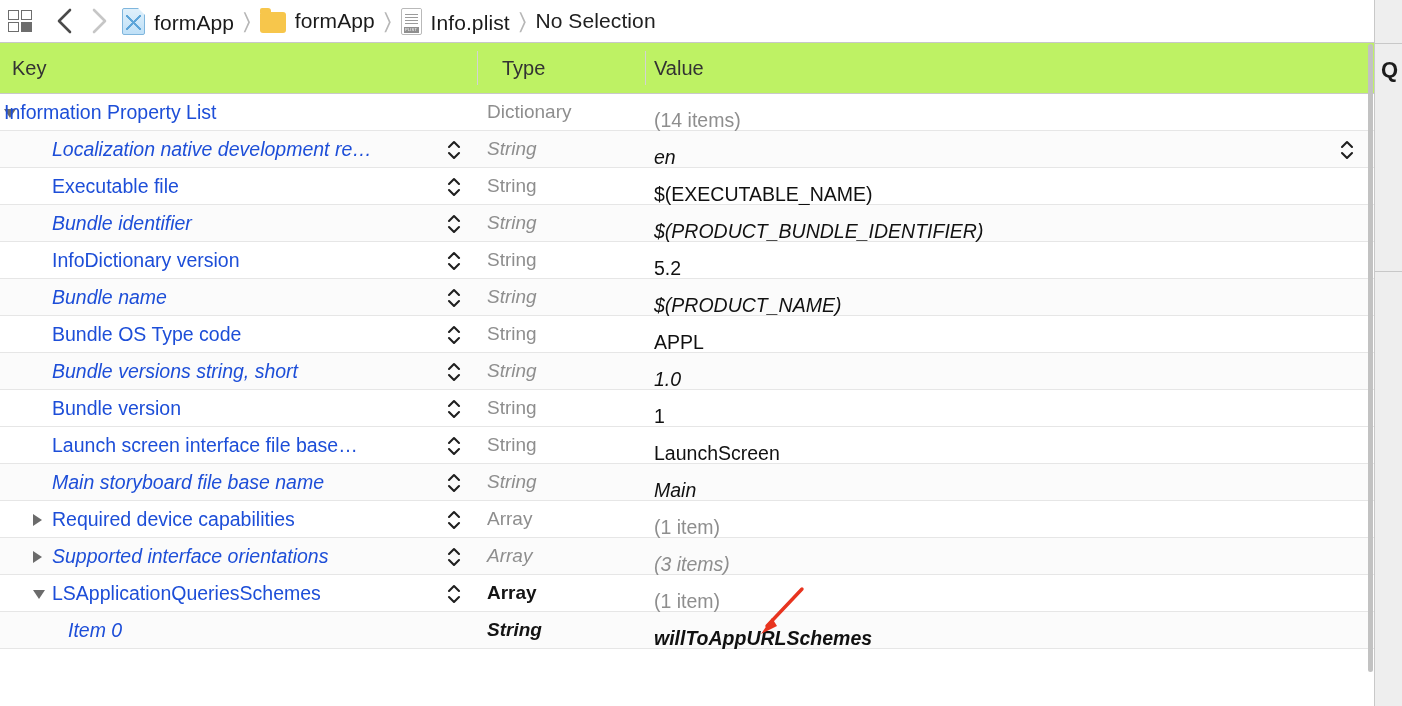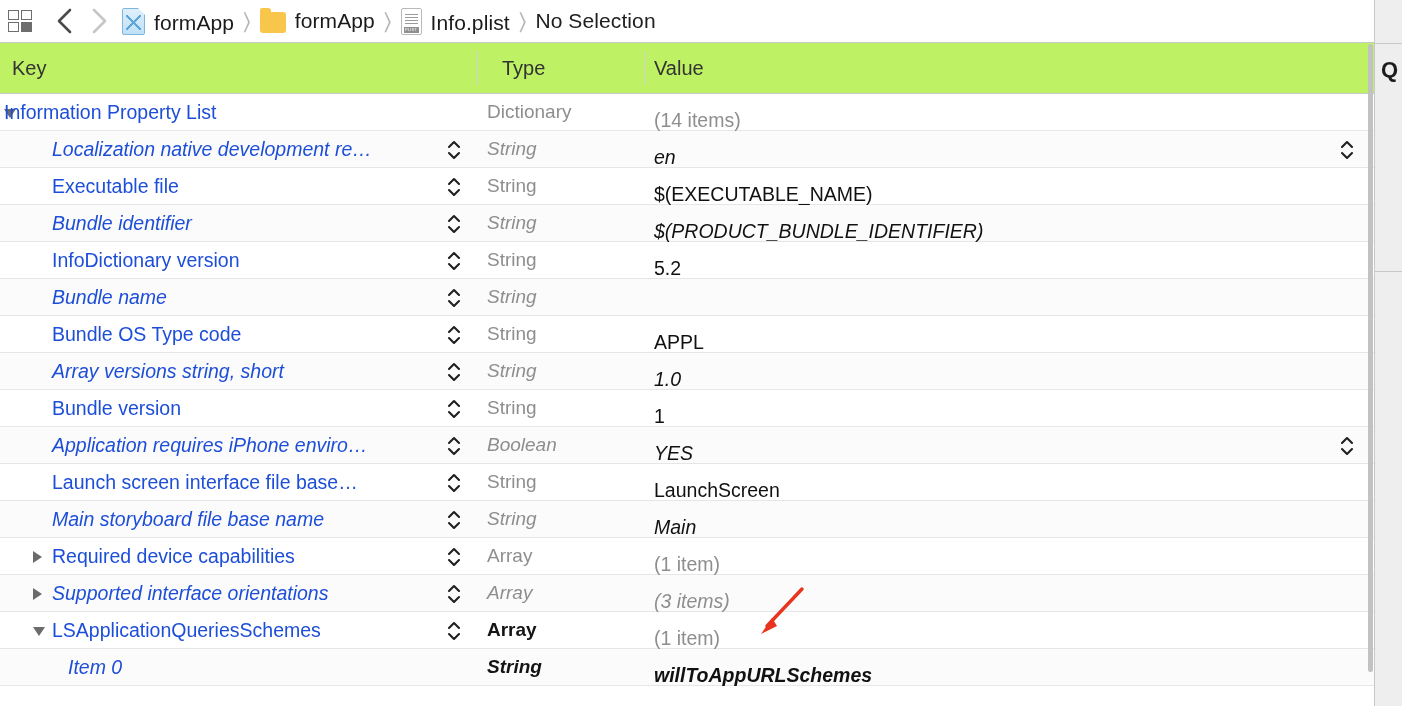--- a/index.html
+++ b/index.html
@@ -484,70 +484,54 @@
         </div>
         <div class="row alt">
           <span class="cell-key ind1">Bundle name</span>
           <span class="stepper key-col">
             <svg width="18" height="22" viewBox="0 0 18 22">
               <polyline points="4,8 9,3 14,8" fill="none" stroke="#1f1f1f" stroke-width="2.1" stroke-linecap="round" stroke-linejoin="round"></polyline>
               <polyline points="4,14 9,19 14,14" fill="none" stroke="#1f1f1f" stroke-width="2.1" stroke-linecap="round" stroke-linejoin="round"></polyline>
             </svg>
           </span>
           <span class="cell-type">String</span>
+          <span class="cell-value">$(PRODUCT_NAME)</span>
         </div>
         <div class="row">
           <span class="cell-key ind1">Bundle OS Type code</span>
           <span class="stepper key-col">
             <svg width="18" height="22" viewBox="0 0 18 22">
               <polyline points="4,8 9,3 14,8" fill="none" stroke="#1f1f1f" stroke-width="2.1" stroke-linecap="round" stroke-linejoin="round"></polyline>
               <polyline points="4,14 9,19 14,14" fill="none" stroke="#1f1f1f" stroke-width="2.1" stroke-linecap="round" stroke-linejoin="round"></polyline>
             </svg>
           </span>
           <span class="cell-type">String</span>
           <span class="cell-value">APPL</span>
         </div>
         <div class="row alt">
-          <span class="cell-key ind1">Array versions string, short</span>
+          <span class="cell-key ind1">Bundle versions string, short</span>
           <span class="stepper key-col">
             <svg width="18" height="22" viewBox="0 0 18 22">
               <polyline points="4,8 9,3 14,8" fill="none" stroke="#1f1f1f" stroke-width="2.1" stroke-linecap="round" stroke-linejoin="round"></polyline>
               <polyline points="4,14 9,19 14,14" fill="none" stroke="#1f1f1f" stroke-width="2.1" stroke-linecap="round" stroke-linejoin="round"></polyline>
             </svg>
           </span>
           <span class="cell-type">String</span>
           <span class="cell-value">1.0</span>
         </div>
         <div class="row">
           <span class="cell-key ind1">Bundle version</span>
           <span class="stepper key-col">
             <svg width="18" height="22" viewBox="0 0 18 22">
               <polyline points="4,8 9,3 14,8" fill="none" stroke="#1f1f1f" stroke-width="2.1" stroke-linecap="round" stroke-linejoin="round"></polyline>
               <polyline points="4,14 9,19 14,14" fill="none" stroke="#1f1f1f" stroke-width="2.1" stroke-linecap="round" stroke-linejoin="round"></polyline>
             </svg>
           </span>
           <span class="cell-type">String</span>
           <span class="cell-value">1</span>
-        </div>
-        <div class="row alt">
-          <span class="cell-key ind1">Application requires iPhone enviro…</span>
-          <span class="stepper key-col">
-            <svg width="18" height="22" viewBox="0 0 18 22">
-              <polyline points="4,8 9,3 14,8" fill="none" stroke="#1f1f1f" stroke-width="2.1" stroke-linecap="round" stroke-linejoin="round"></polyline>
-              <polyline points="4,14 9,19 14,14" fill="none" stroke="#1f1f1f" stroke-width="2.1" stroke-linecap="round" stroke-linejoin="round"></polyline>
-            </svg>
-          </span>
-          <span class="cell-type">Boolean</span>
-          <span class="cell-value">YES</span>
-          <span class="stepper val-col">
-            <svg width="18" height="22" viewBox="0 0 18 22">
-              <polyline points="4,8 9,3 14,8" fill="none" stroke="#1f1f1f" stroke-width="2.1" stroke-linecap="round" stroke-linejoin="round"></polyline>
-              <polyline points="4,14 9,19 14,14" fill="none" stroke="#1f1f1f" stroke-width="2.1" stroke-linecap="round" stroke-linejoin="round"></polyline>
-            </svg>
-          </span>
         </div>
         <div class="row">
           <span class="cell-key ind1">Launch screen interface file base…</span>
           <span class="stepper key-col">
             <svg width="18" height="22" viewBox="0 0 18 22">
               <polyline points="4,8 9,3 14,8" fill="none" stroke="#1f1f1f" stroke-width="2.1" stroke-linecap="round" stroke-linejoin="round"></polyline>
               <polyline points="4,14 9,19 14,14" fill="none" stroke="#1f1f1f" stroke-width="2.1" stroke-linecap="round" stroke-linejoin="round"></polyline>
             </svg>
           </span>
           <span class="cell-type">String</span>

